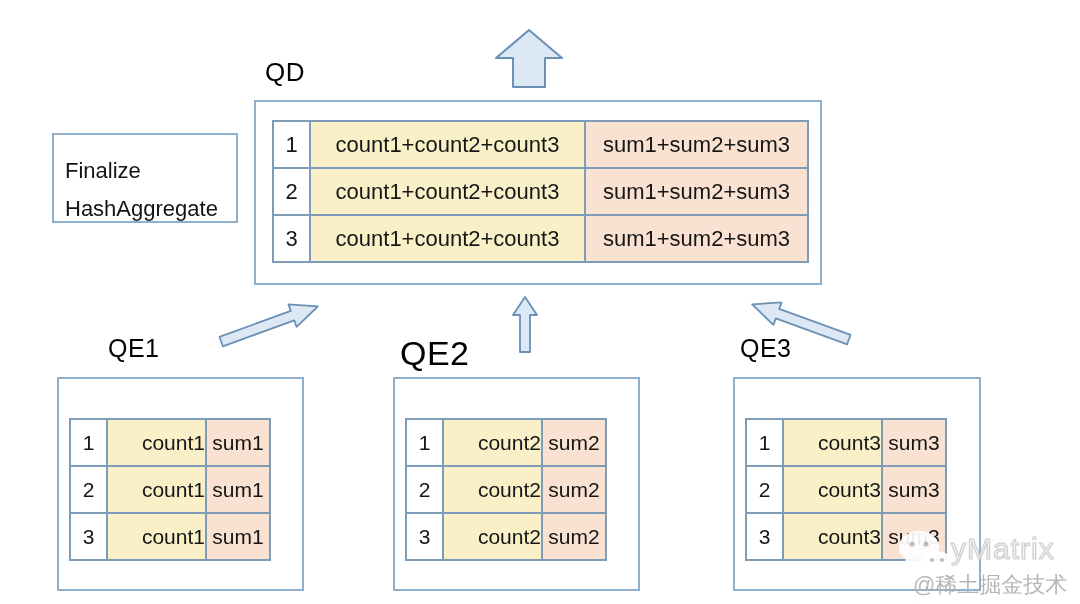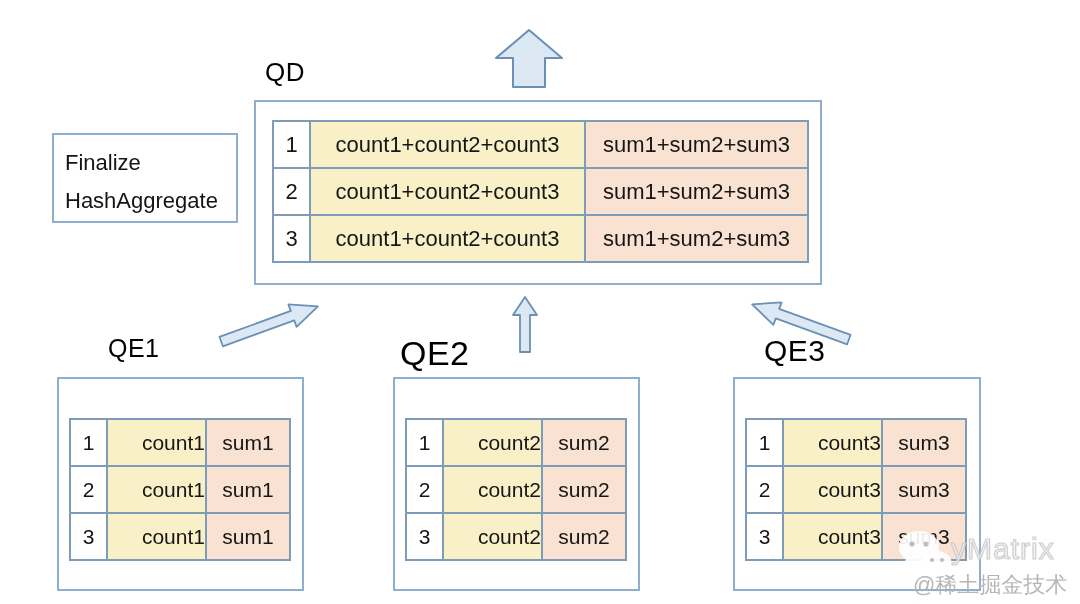--- a/index.html
+++ b/index.html
@@ -7,37 +7,37 @@
   .canvas {
     position:relative; width:1080px; height:604px; background:#fff;
     font-family:"Liberation Sans","DejaVu Sans",sans-serif;
     color:var(--text,#1c1c1c); overflow:hidden;
   }
   .diagram-label { position:absolute; font-size:26px; color:#000000; letter-spacing:0.5px; }
   .panel { position:absolute; background:#fff; border:2px solid var(--panel-border,#8fb0cc); }
   .finalize-box {
     position:absolute; left:52px; top:133px; width:186px; height:90px;
     border:2px solid var(--panel-border,#8fb0cc); background:#fff;
-    padding:9px 0 0 11px; font-size:22px; line-height:38px; color:#141414;
+    padding:17px 0 0 11px; font-size:22px; line-height:38px; color:#141414;
   }
   table.grid { border-collapse:collapse; position:absolute; table-layout:fixed; }
   table.grid td {
     border:2px solid var(--border-blue,#7e9cb8);
     text-align:center; vertical-align:middle; color:#161616; padding:0;
   }
   .qd-table td { font-size:22px; }
   .qd-table tr { height:47px; }
   .qd-table td.c-id   { width:37px;  background:#fff; }
   .qd-table td.c-count{ width:275px; background:var(--cell-yellow,#faf0c8); }
   .qd-table td.c-sum  { width:223px; background:var(--cell-pink,#f9e2d2); }
   .qe-table td { font-size:21px; }
   .qe-table tr { height:47px; }
   .qe-table td.c-id   { width:37px; background:#fff; }
   .qe-table td.c-count{ width:99px; background:var(--cell-yellow,#faf0c8);text-align:right; }
-  .qe-table td.c-sum  { width:84px; background:var(--cell-pink,#f9e2d2); }
+  .qe-table td.c-sum  { width:64px; background:var(--cell-pink,#f9e2d2); }
   .arrow { position:absolute; }
   .arrow svg { display:block; }
   .watermark-brand {
     position:absolute; left:951px; top:532px; font-size:30px; letter-spacing:1px;
     color:rgba(255,255,255,0.62); -webkit-text-stroke:1.2px rgba(198,198,198,0.8);
     text-shadow:0 0 1px rgba(190,190,190,0.5); z-index:6;
   }
   .watermark-handle {
     position:absolute; left:913px; top:570px; font-size:22px;
     color:rgba(178,178,178,0.95); z-index:6;
@@ -94,21 +94,21 @@
     </svg>
   </div>
   <div class="arrow" style="left:748px; top:309px; transform:rotate(20deg);">
     <svg width="105" height="26" viewBox="0 0 105 26">
       <polygon points="1,13 28,1 28,8 104,8 104,18 28,18 28,25" fill="#dce8f4" stroke="#6a90b4" stroke-width="1.8" stroke-linejoin="round"></polygon>
     </svg>
   </div>
 
   <div class="diagram-label" style="left:62px;  top:334px; font-size:25px;margin-left:46px;">QE1</div>
   <div class="diagram-label" style="left:400px; top:334px; font-size:34px;">QE2</div>
-  <div class="diagram-label" style="left:740px; top:334px; font-size:30px;margin-left:24px;">QE3</div>
+  <div class="diagram-label" style="left:740px; top:334px; font-size:25px;">QE3</div>
 
   <div class="panel" style="left:57px; top:377px; width:247px; height:214px;"></div>
   <table class="grid qe-table" style="left:69px; top:418px;">
     <tbody>
         <tr>
       <td class="c-id">1</td>
       <td class="c-count">count1</td>
       <td class="c-sum">sum1</td>
     </tr>
     <tr>

